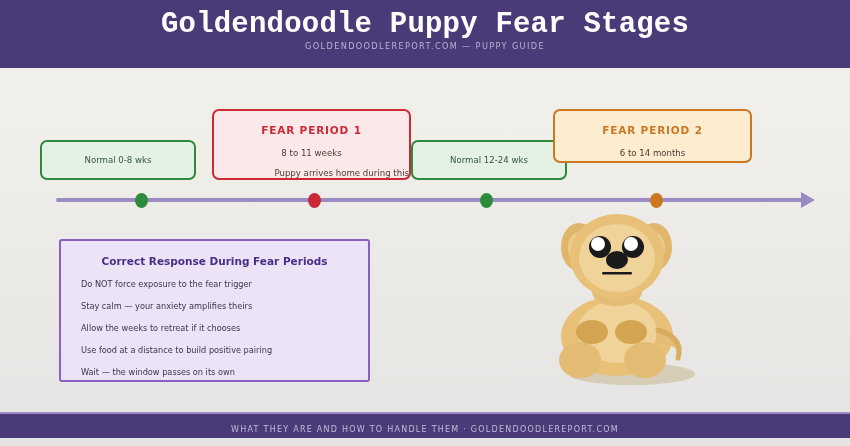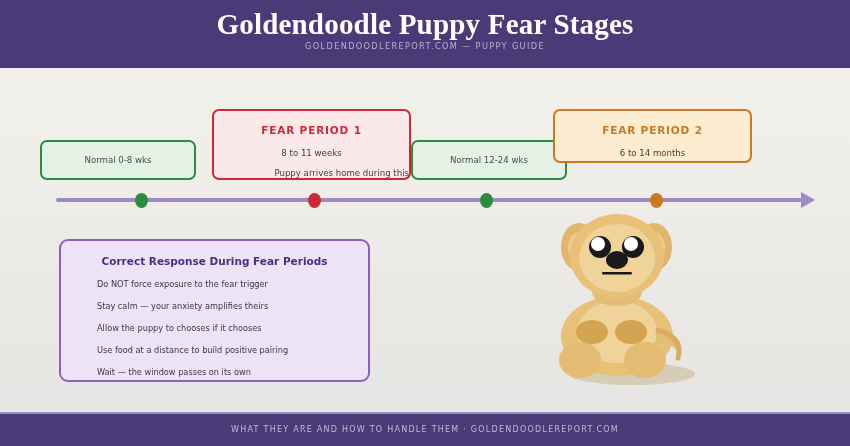--- a/index.html
+++ b/index.html
@@ -27,21 +27,21 @@
     left: 0; top: 0;
     width: 850px;
     height: 68px;
     background: #4a3b78;
   }
   .header-title {
     position: absolute;
     left: 0; top: 8px;
     width: 850px;
     text-align: center;
-    font-family: Liberation Serif, serif;
+    font-family: Liberation Mono, monospace;
     font-weight: bold;
     font-size: 29px;
     letter-spacing: 0.2px;
     color: #ffffff;
   }
   .header-sub {
     position: absolute;
     left: 0; top: 41px;
     width: 850px;
     text-align: center;
@@ -109,58 +109,58 @@
 
   
   .advice {
     position: absolute;
     left: 59px;
     top: 239px;
     width: 311px;
     height: 143px;
     box-sizing: border-box;
     border: 2px solid #8a5fc0;
-    border-radius: 9px;
+    border-radius: 3px;
     background: #ece4f6;
   }
   .advice-title {
     text-align: center;
     font-weight: bold;
     font-size: 10.5px;
     color: #4a2d86;
     margin-top: 14px;
   }
   .advice-list {
     margin: 0;
     padding: 0;
     list-style: none;
   }
   .advice-list li {
     font-size: 8.2px;
     color: #3f3350;
-    padding-left: 36px;
+    padding-left: 20px;
     margin-top: 12px;
   }
 
   
   .puppy {
     position: absolute;
     left: 532px;
     top: 214px;
     width: 200px;
     height: 180px;
   }
 
   
   .footer {
     position: absolute;
     left: 0;
     top: 412px;
     width: 850px;
-    height: 34px;
+    height: 26px;
     background: #4a3b78;
     border-top: 2px solid #9b8bc4;
     box-sizing: border-box;
   }
   .footer-text {
     position: absolute;
     left: 0; top: 11px;
     width: 850px;
     text-align: center;
     font-size: 8px;
@@ -203,21 +203,21 @@
         <div class="s-title" style="color: rgb(204, 119, 34);">FEAR PERIOD 2</div>
         <div class="s-range" style="color: rgb(74, 59, 51);">6 to 14 months</div>
       </div>
     </div>
 
   <div class="advice">
     <div class="advice-title">Correct Response During Fear Periods</div>
     <ul class="advice-list" id="advice-list">
         <li>Do NOT force exposure to the fear trigger</li>
         <li>Stay calm — your anxiety amplifies theirs</li>
-        <li>Allow the puppy to chooses if it chooses</li>
+        <li>Allow the weeks to retreat if it chooses</li>
         <li>Use food at a distance to build positive pairing</li>
         <li>Wait — the window passes on its own</li>
       </ul>
   </div>
 
   <div class="puppy">
     <svg viewBox="0 0 200 180" width="200" height="180" xmlns="http://www.w3.org/2000/svg">
       <ellipse cx="100" cy="160" rx="63" ry="11" fill="#c9b894" opacity="0.55"></ellipse>
 
       <ellipse cx="47" cy="33" rx="18" ry="24" fill="#e0b66c"></ellipse>

